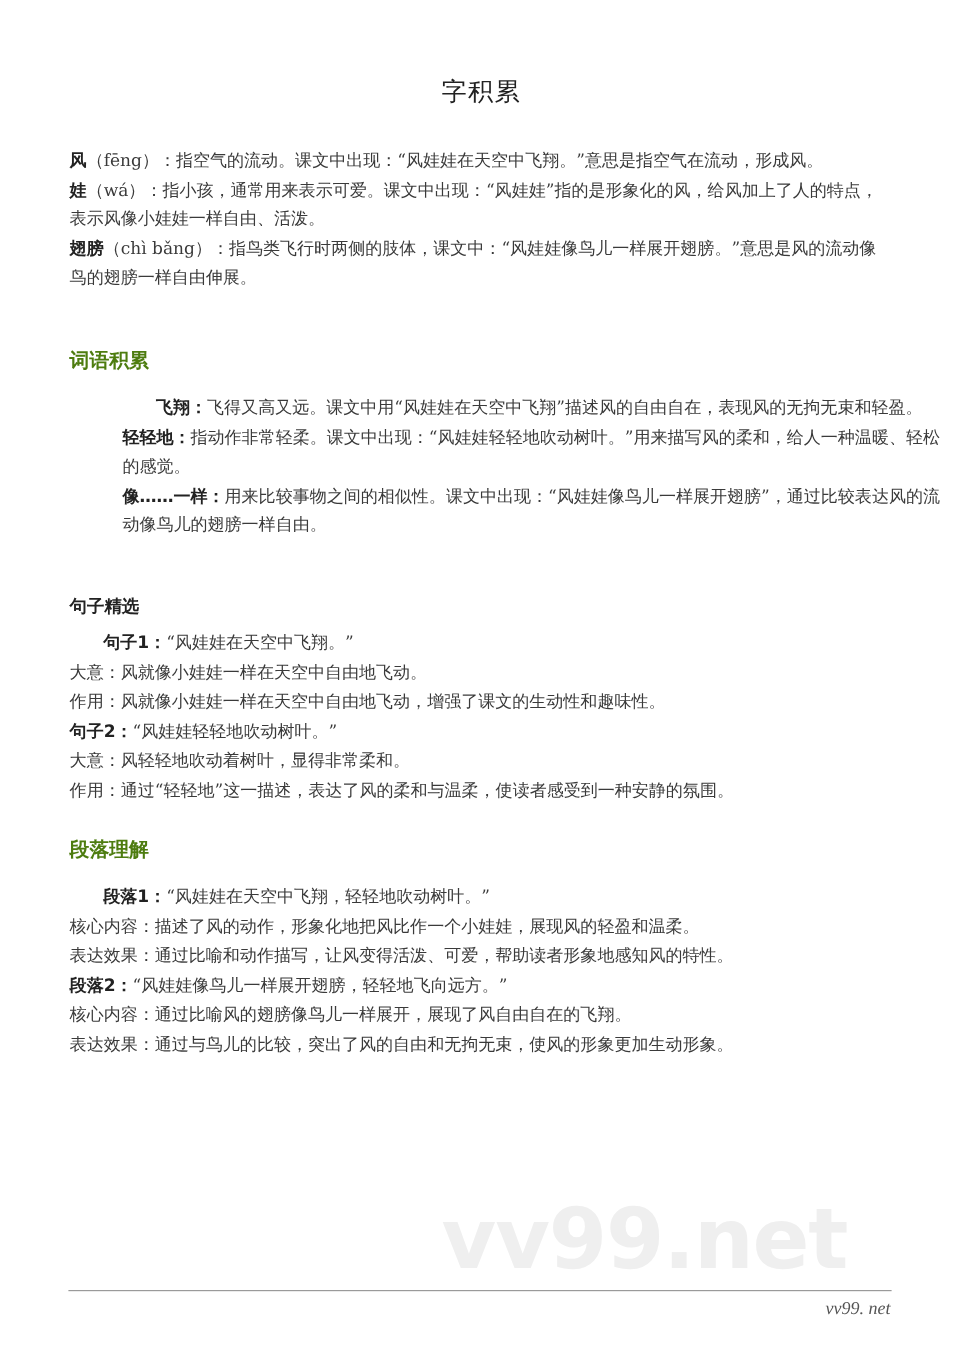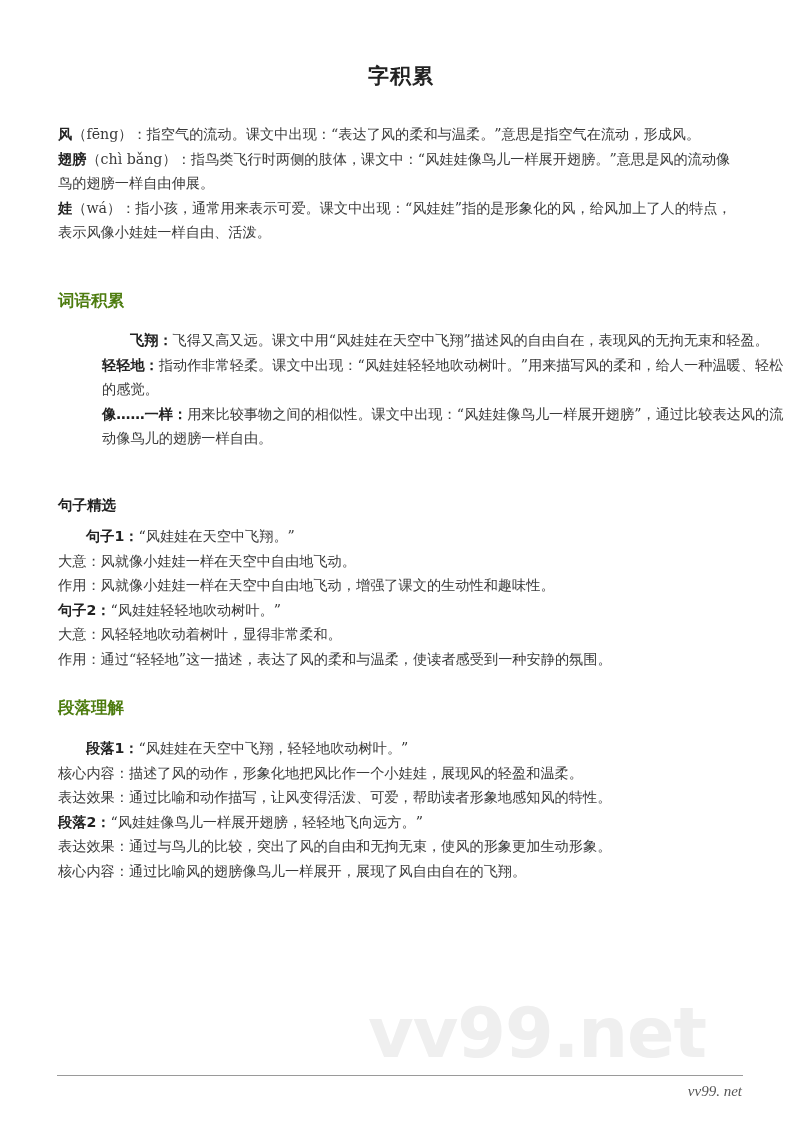--- a/index.html
+++ b/index.html
@@ -21,21 +21,21 @@
       top: 0;
       width: 686px;
     }
     .doc-title {
       position: absolute;
       left: 0;
       top: 62px;
       width: 686px;
       text-align: center;
       font-family: "DejaVu Sans", "Liberation Sans", sans-serif;
-      font-weight: bold;
+      font-weight: normal;
       font-size: 21px;
       color: #222;
       letter-spacing: 1px;
     }
     .block {
       position: absolute;
       left: 0;
       width: 686px;
       font-size: 14.2px;
       line-height: 24.5px;
@@ -98,27 +98,27 @@
   </style>
 </head>
 <body>
 
 <div class="page">
 
   <div class="doc-title">字积累</div>
 
   <div class="block" style="top:122px;">
     <p>
-      <span class="term">风</span><span>（fēng）：指空气的流动。课文中出现：“表达了风的柔和与温柔。”意思是指空气在流动，形成风。</span>
+      <span class="term">风</span><span>（fēng）：指空气的流动。课文中出现：“风娃娃在天空中飞翔。”意思是指空气在流动，形成风。</span>
+    </p>
+    <p>
+      <span class="term">娃</span><span>（wá）：指小孩，通常用来表示可爱。课文中出现：“风娃娃”指的是形象化的风，给风加上了人的特点，表示风像小娃娃一样自由、活泼。</span>
     </p>
     <p>
       <span class="term">翅膀</span><span>（chì bǎng）：指鸟类飞行时两侧的肢体，课文中：“风娃娃像鸟儿一样展开翅膀。”意思是风的流动像鸟的翅膀一样自由伸展。</span>
-    </p>
-    <p>
-      <span class="term">娃</span><span>（wá）：指小孩，通常用来表示可爱。课文中出现：“风娃娃”指的是形象化的风，给风加上了人的特点，表示风像小娃娃一样自由、活泼。</span>
     </p>
   </div>
 
   <div class="h2" style="top:290px;">词语积累</div>
   <div class="block" style="top:328px;margin-left:44px;">
     <p class="indent">
       <span class="term">飞翔：</span><span>飞得又高又远。课文中用“风娃娃在天空中飞翔”描述风的自由自在，表现风的无拘无束和轻盈。</span>
     </p>
     <p>
       <span class="term">轻轻地：</span><span>指动作非常轻柔。课文中出现：“风娃娃轻轻地吹动树叶。”用来描写风的柔和，给人一种温暖、轻松的感觉。</span>
@@ -145,21 +145,21 @@
   <div class="h2" style="top:697px;">段落理解</div>
   <div class="block" style="top:736px;">
     <p class="indent">
       <span class="term">段落1：</span><span>“风娃娃在天空中飞翔，轻轻地吹动树叶。”</span>
     </p>
     <p>核心内容：描述了风的动作，形象化地把风比作一个小娃娃，展现风的轻盈和温柔。</p>
     <p>表达效果：通过比喻和动作描写，让风变得活泼、可爱，帮助读者形象地感知风的特性。</p>
     <p>
       <span class="term">段落2：</span><span>“风娃娃像鸟儿一样展开翅膀，轻轻地飞向远方。”</span>
     </p>
+    <p>核心内容：通过比喻风的翅膀像鸟儿一样展开，展现了风自由自在的飞翔。</p>
     <p>表达效果：通过与鸟儿的比较，突出了风的自由和无拘无束，使风的形象更加生动形象。</p>
-    <p>核心内容：通过比喻风的翅膀像鸟儿一样展开，展现了风自由自在的飞翔。</p>
   </div>
 
 </div>
 
 <div class="watermark">vv99.net</div>
 <div class="footer-line"></div>
 <div class="footer-text">vv99. net</div>
 
 </body></html>

